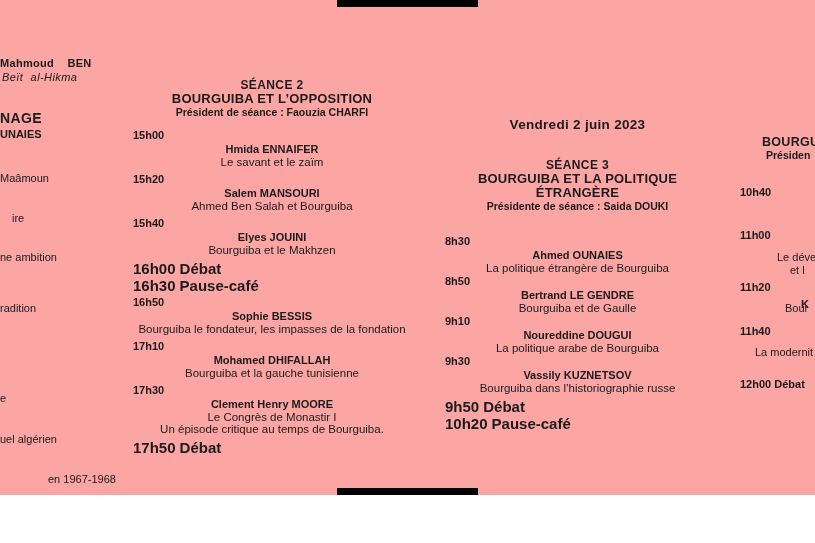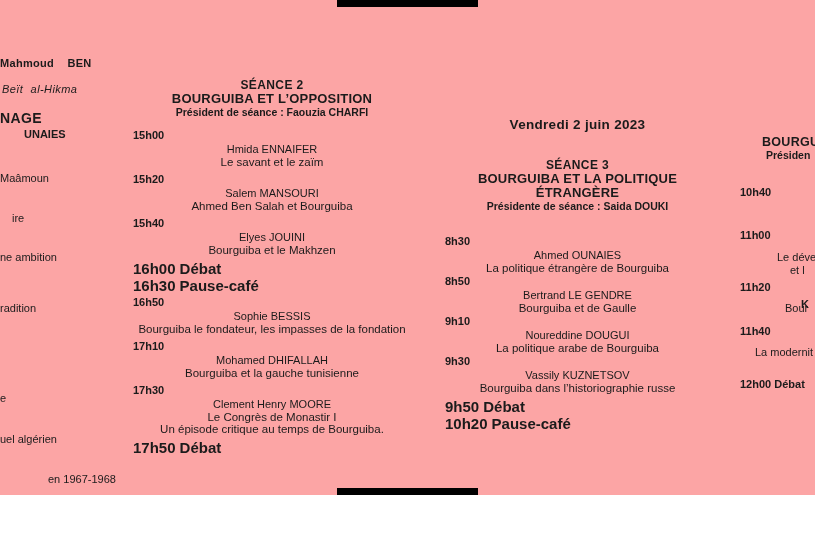--- a/index.html
+++ b/index.html
@@ -28,21 +28,21 @@
   .session{position:absolute;text-align:center;}
   .col2{left:133px;top:78px;width:278px;}
   .col3{left:445px;top:158px;width:265px;}
   .s-title{font-weight:bold;font-size:12px;line-height:14px;letter-spacing:.4px;}
   .s-sub{font-weight:bold;font-size:13px;line-height:14px;letter-spacing:.2px;}
   .s-chair{font-weight:bold;font-size:10.5px;line-height:13px;}
   .col2 .s-items{margin-top:8px;}
   .col3 .s-items{margin-top:21px;}
   .talk .time{text-align:left;font-weight:bold;font-size:11px;line-height:16px;}
   .col3 .talk .time{line-height:15px;}
-  .talk .speaker{font-weight:normal;font-size:11px;line-height:13px;}
+  .talk .speaker{font-weight:bold;font-size:11px;line-height:13px;}
   .talk .ttl{font-size:11.5px;line-height:12px;}
   .col2 .talk{margin-bottom:3px;}
   .evt-row{text-align:left;font-weight:bold;font-size:15px;line-height:17px;}
   .talk + .evt-row{margin-top:4px;}
   .evt-row .evt{margin-left:4px;}
 
   .day-header{
     position:absolute;left:445px;top:117px;width:265px;
     text-align:center;font-weight:bold;font-size:13.5px;letter-spacing:.3px;
   }
@@ -50,23 +50,23 @@
 </head>
 <body>
 
 <div class="page">
 
   <div class="bar top"></div>
   <div class="bar bottom"></div>
 
   <div id="left-frags">
       <div class="frag b jt" style="left: 0px; top: 57px;">Mahmoud BEN</div>
-      <div class="frag i" style="left: 2px; top: 71px; margin-top: 12px;">Beït al-Hikma</div>
+      <div class="frag i" style="left: 2px; top: 71px;">Beït al-Hikma</div>
       <div class="frag h1" style="left: 0px; top: 112px;">NAGE</div>
-      <div class="frag b" style="left: 0px; top: 128px; margin-left: 24px;">UNAIES</div>
+      <div class="frag b" style="left: 0px; top: 128px;">UNAIES</div>
       <div class="frag " style="left: 0px; top: 172px;">Maâmoun</div>
       <div class="frag " style="left: 12px; top: 212px;">ire</div>
       <div class="frag " style="left: 0px; top: 251px;">ne ambition</div>
       <div class="frag " style="left: 0px; top: 302px;">radition</div>
       <div class="frag " style="left: 0px; top: 392px;">e</div>
       <div class="frag " style="left: 0px; top: 433px;">uel algérien</div>
       <div class="frag " style="left: 0px; top: 473px; padding-left: 48px;">en 1967-1968</div>
     </div>
 
   <section class="session col2">

